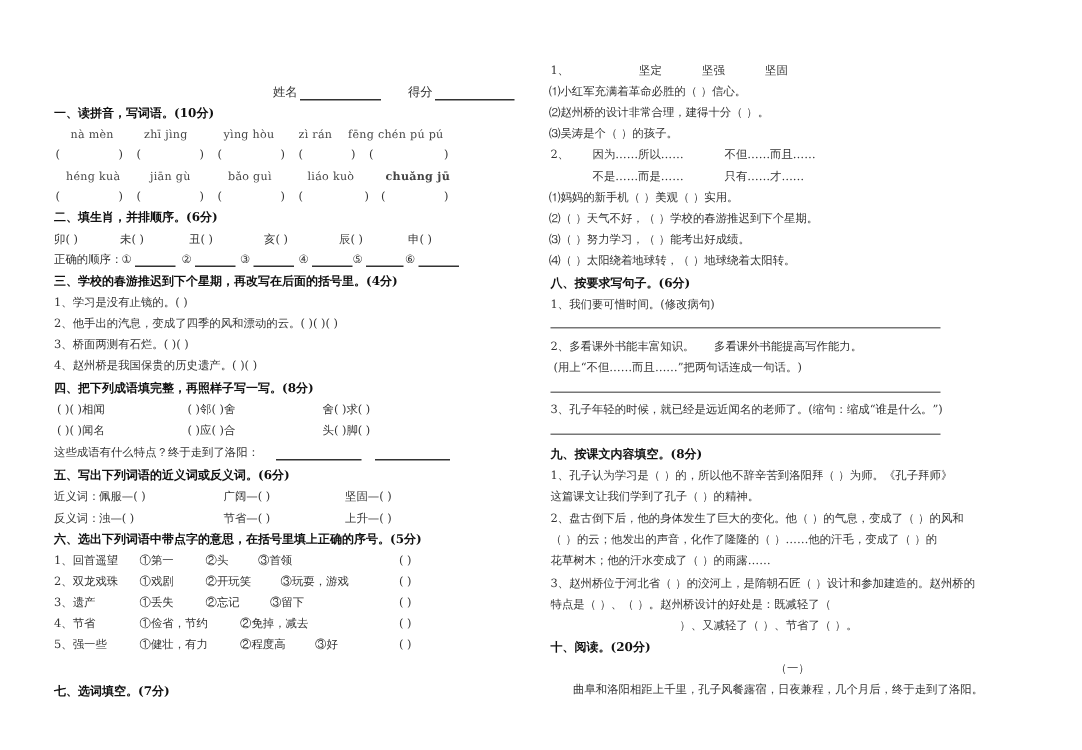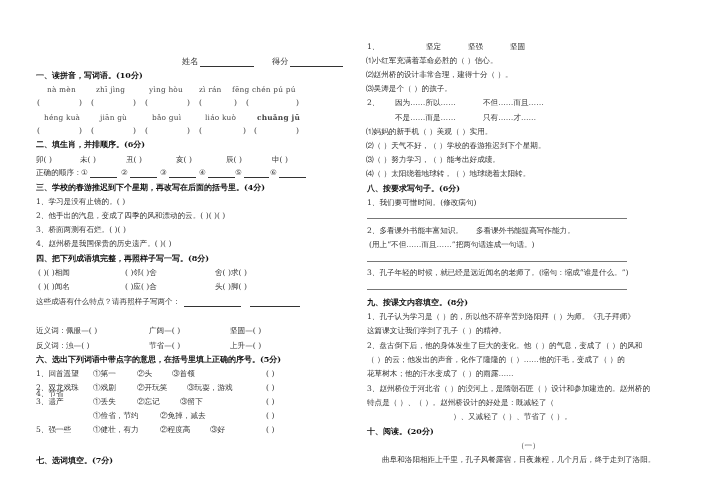--- a/index.html
+++ b/index.html
@@ -92,24 +92,25 @@
   <div class="abs t" style="left:36px;top:225px;">3、桥面两测有石烂。(      )(      )</div>
   <div class="abs t" style="left:36px;top:239px;">4、赵州桥是我国保贵的历史遗产。(      )(      )</div>
 
   <div class="abs sec" style="left:36px;top:253px;">四、把下列成语填完整，再照样子写一写。(8分)</div>
   <div class="abs t" style="left:38px;top:268px;">(    )(    )相闻</div>
   <div class="abs t" style="left:125px;top:268px;">(    )邻(    )舍</div>
   <div class="abs t" style="left:215px;top:268px;">舍(    )求(    )</div>
   <div class="abs t" style="left:38px;top:282px;">(    )(    )闻名</div>
   <div class="abs t" style="left:125px;top:282px;">(    )应(    )合</div>
   <div class="abs t" style="left:215px;top:282px;">头(    )脚(    )</div>
-  <div class="abs t" style="left:36px;top:297px;">这些成语有什么特点？请再照样子写两个：</div>
+  <div class="abs t" style="left:36px;top:297px;">这些成语有什么特点？终于走到了洛阳：</div>
   <div class="abs blank" style="left:184px;top:297px;width:57px;height:9px;"></div>
   <div class="abs blank" style="left:250px;top:297px;width:50px;height:9px;"></div>
 
+  <div class="abs sec" style="left:36px;top:311px;">五、写出下列词语的近义词或反义词。(6分)</div>
   <div class="abs t" style="left:36px;top:326px;">近义词：</div>
   <div class="abs t" style="left:66px;top:326px;">佩服—(          )</div>
   <div class="abs t" style="left:149px;top:326px;">广阔—(          )</div>
   <div class="abs t" style="left:230px;top:326px;">坚固—(          )</div>
   <div class="abs t" style="left:36px;top:341px;">反义词：</div>
   <div class="abs t" style="left:66px;top:341px;">浊—(          )</div>
   <div class="abs t" style="left:149px;top:341px;">节省—(          )</div>
   <div class="abs t" style="left:230px;top:341px;">上升—(          )</div>
 
   <div class="abs sec" style="left:36px;top:354px;">六、选出下列词语中带点字的意思，在括号里填上正确的序号。(5分)</div>
@@ -128,21 +129,21 @@
     <div class="abs t" style="left:266px;top:383px;">(        )</div>
   </div>
   <div>
     <div class="abs t" style="left:36px;top:397px;">3、遗产</div>
     <div class="abs t" style="left:93px;top:397px;">①丢失</div>
     <div class="abs t" style="left:137px;top:397px;">②忘记</div>
     <div class="abs t" style="left:180px;top:397px;">③留下</div>
     <div class="abs t" style="left:266px;top:397px;">(        )</div>
   </div>
   <div>
-    <div class="abs t" style="left:36px;top:389px;">4、节省</div>
+    <div class="abs t" style="left:36px;top:411px;">4、节省</div>
     <div class="abs t" style="left:93px;top:411px;">①俭省，节约</div>
     <div class="abs t" style="left:160px;top:411px;">②免掉，减去</div>
     <div class="abs t" style="left:266px;top:411px;">(        )</div>
   </div>
   <div>
     <div class="abs t" style="left:36px;top:425px;">5、强一些</div>
     <div class="abs t" style="left:93px;top:425px;">①健壮，有力</div>
     <div class="abs t" style="left:160px;top:425px;">②程度高</div>
     <div class="abs t" style="left:210px;top:425px;">③好</div>
     <div class="abs t" style="left:266px;top:425px;">(        )</div>

